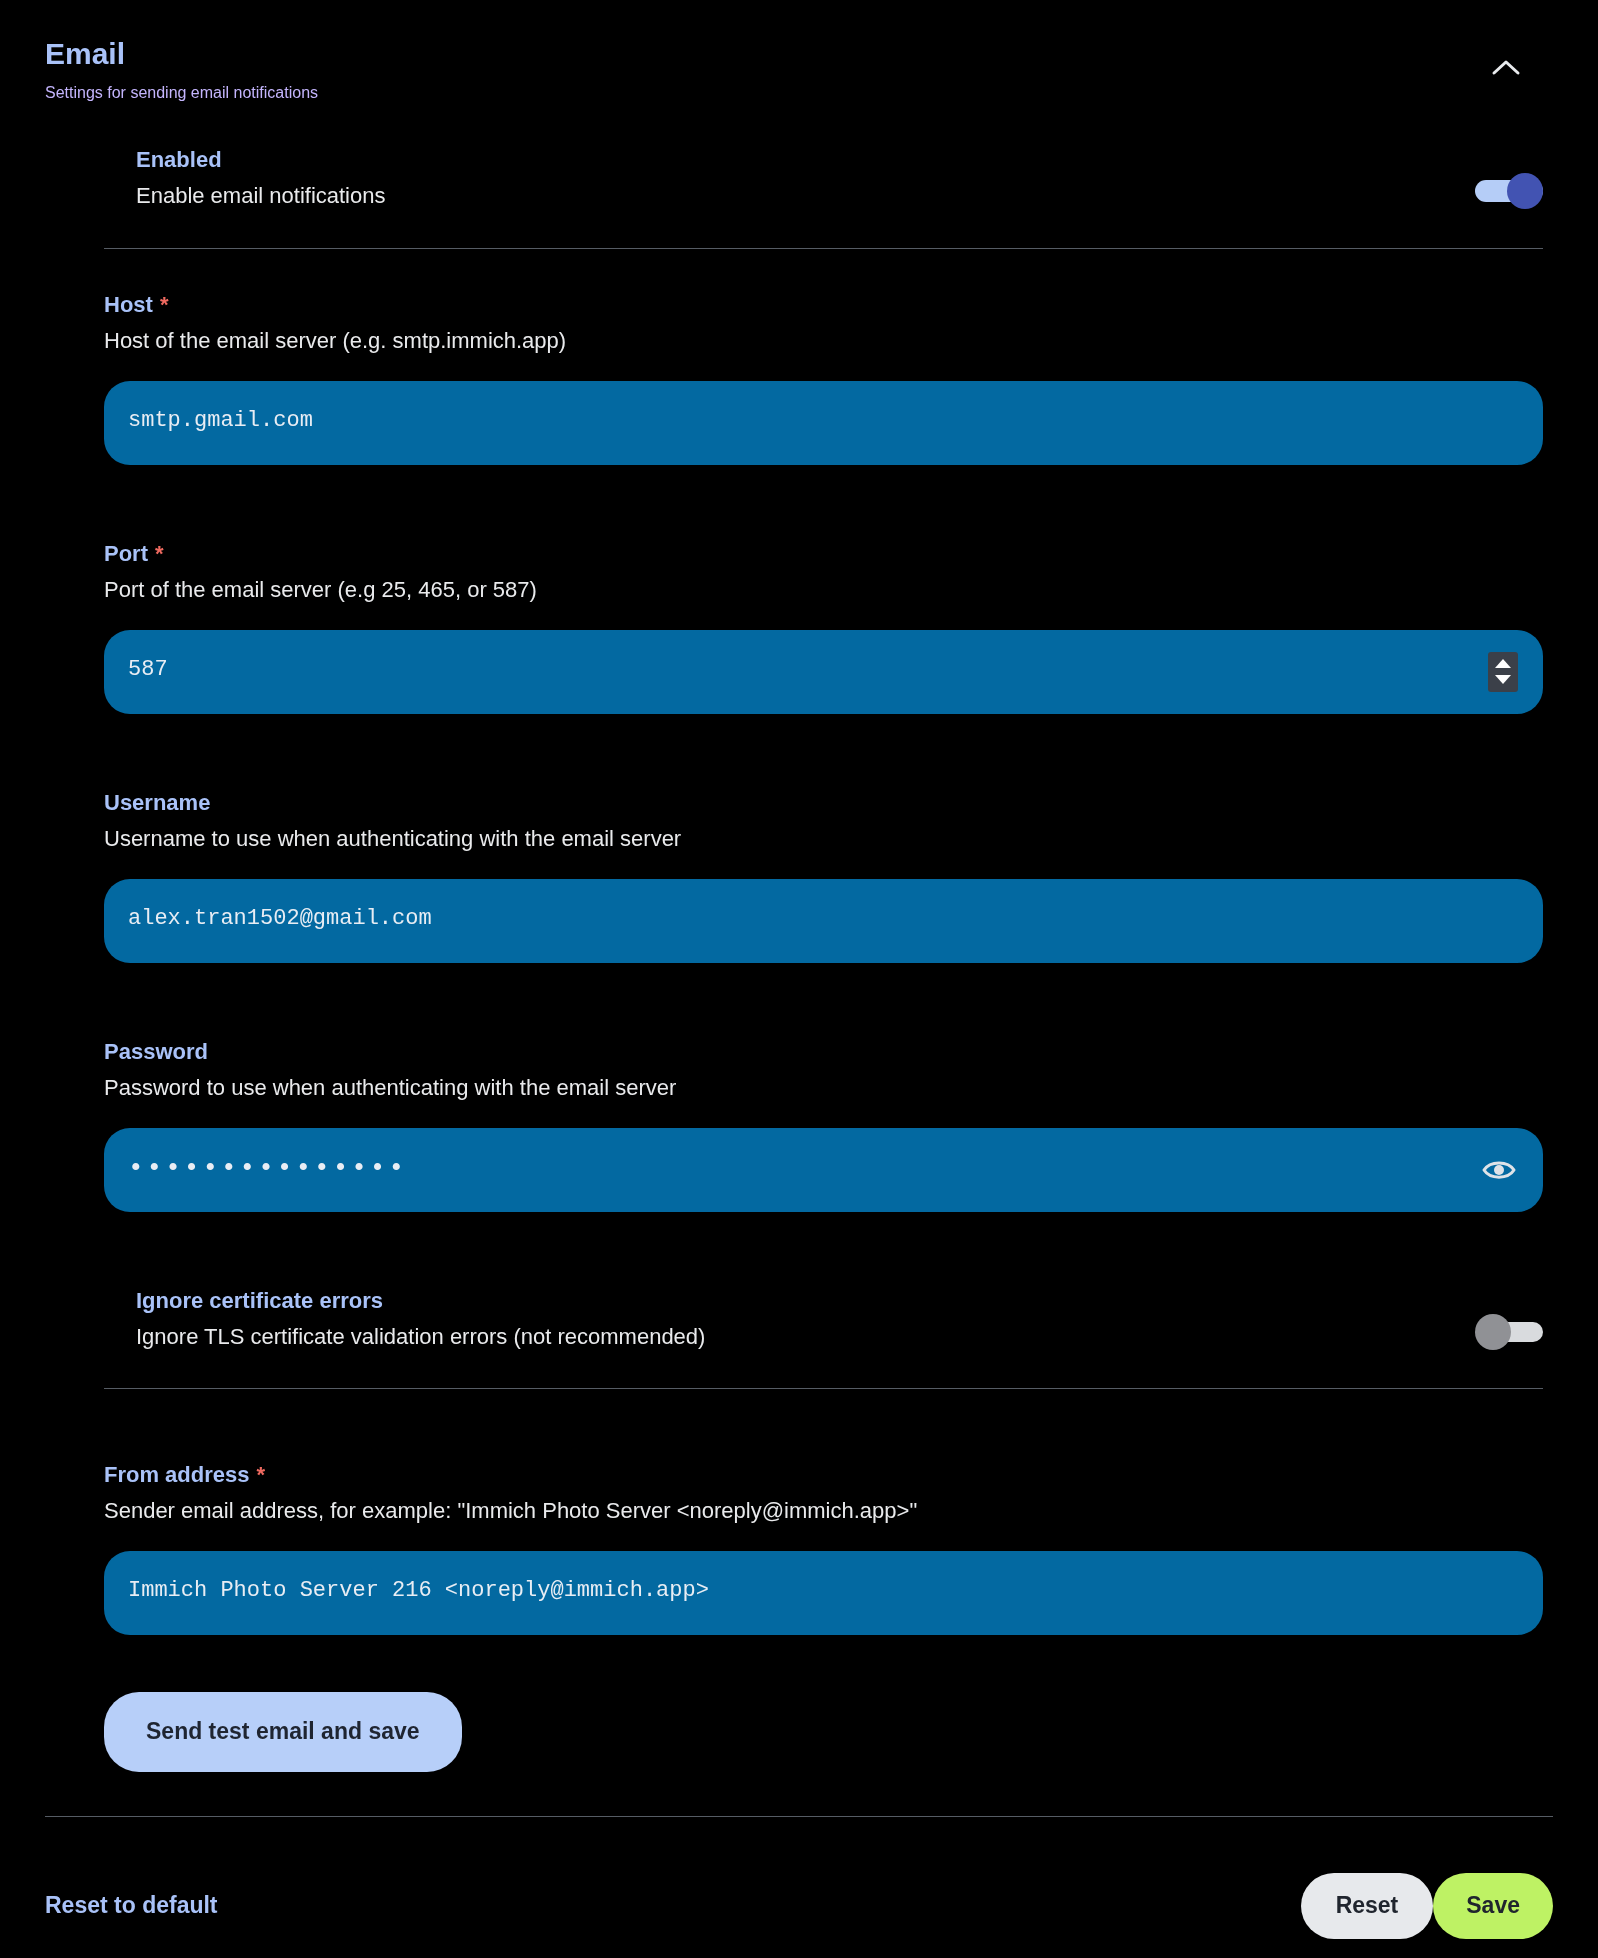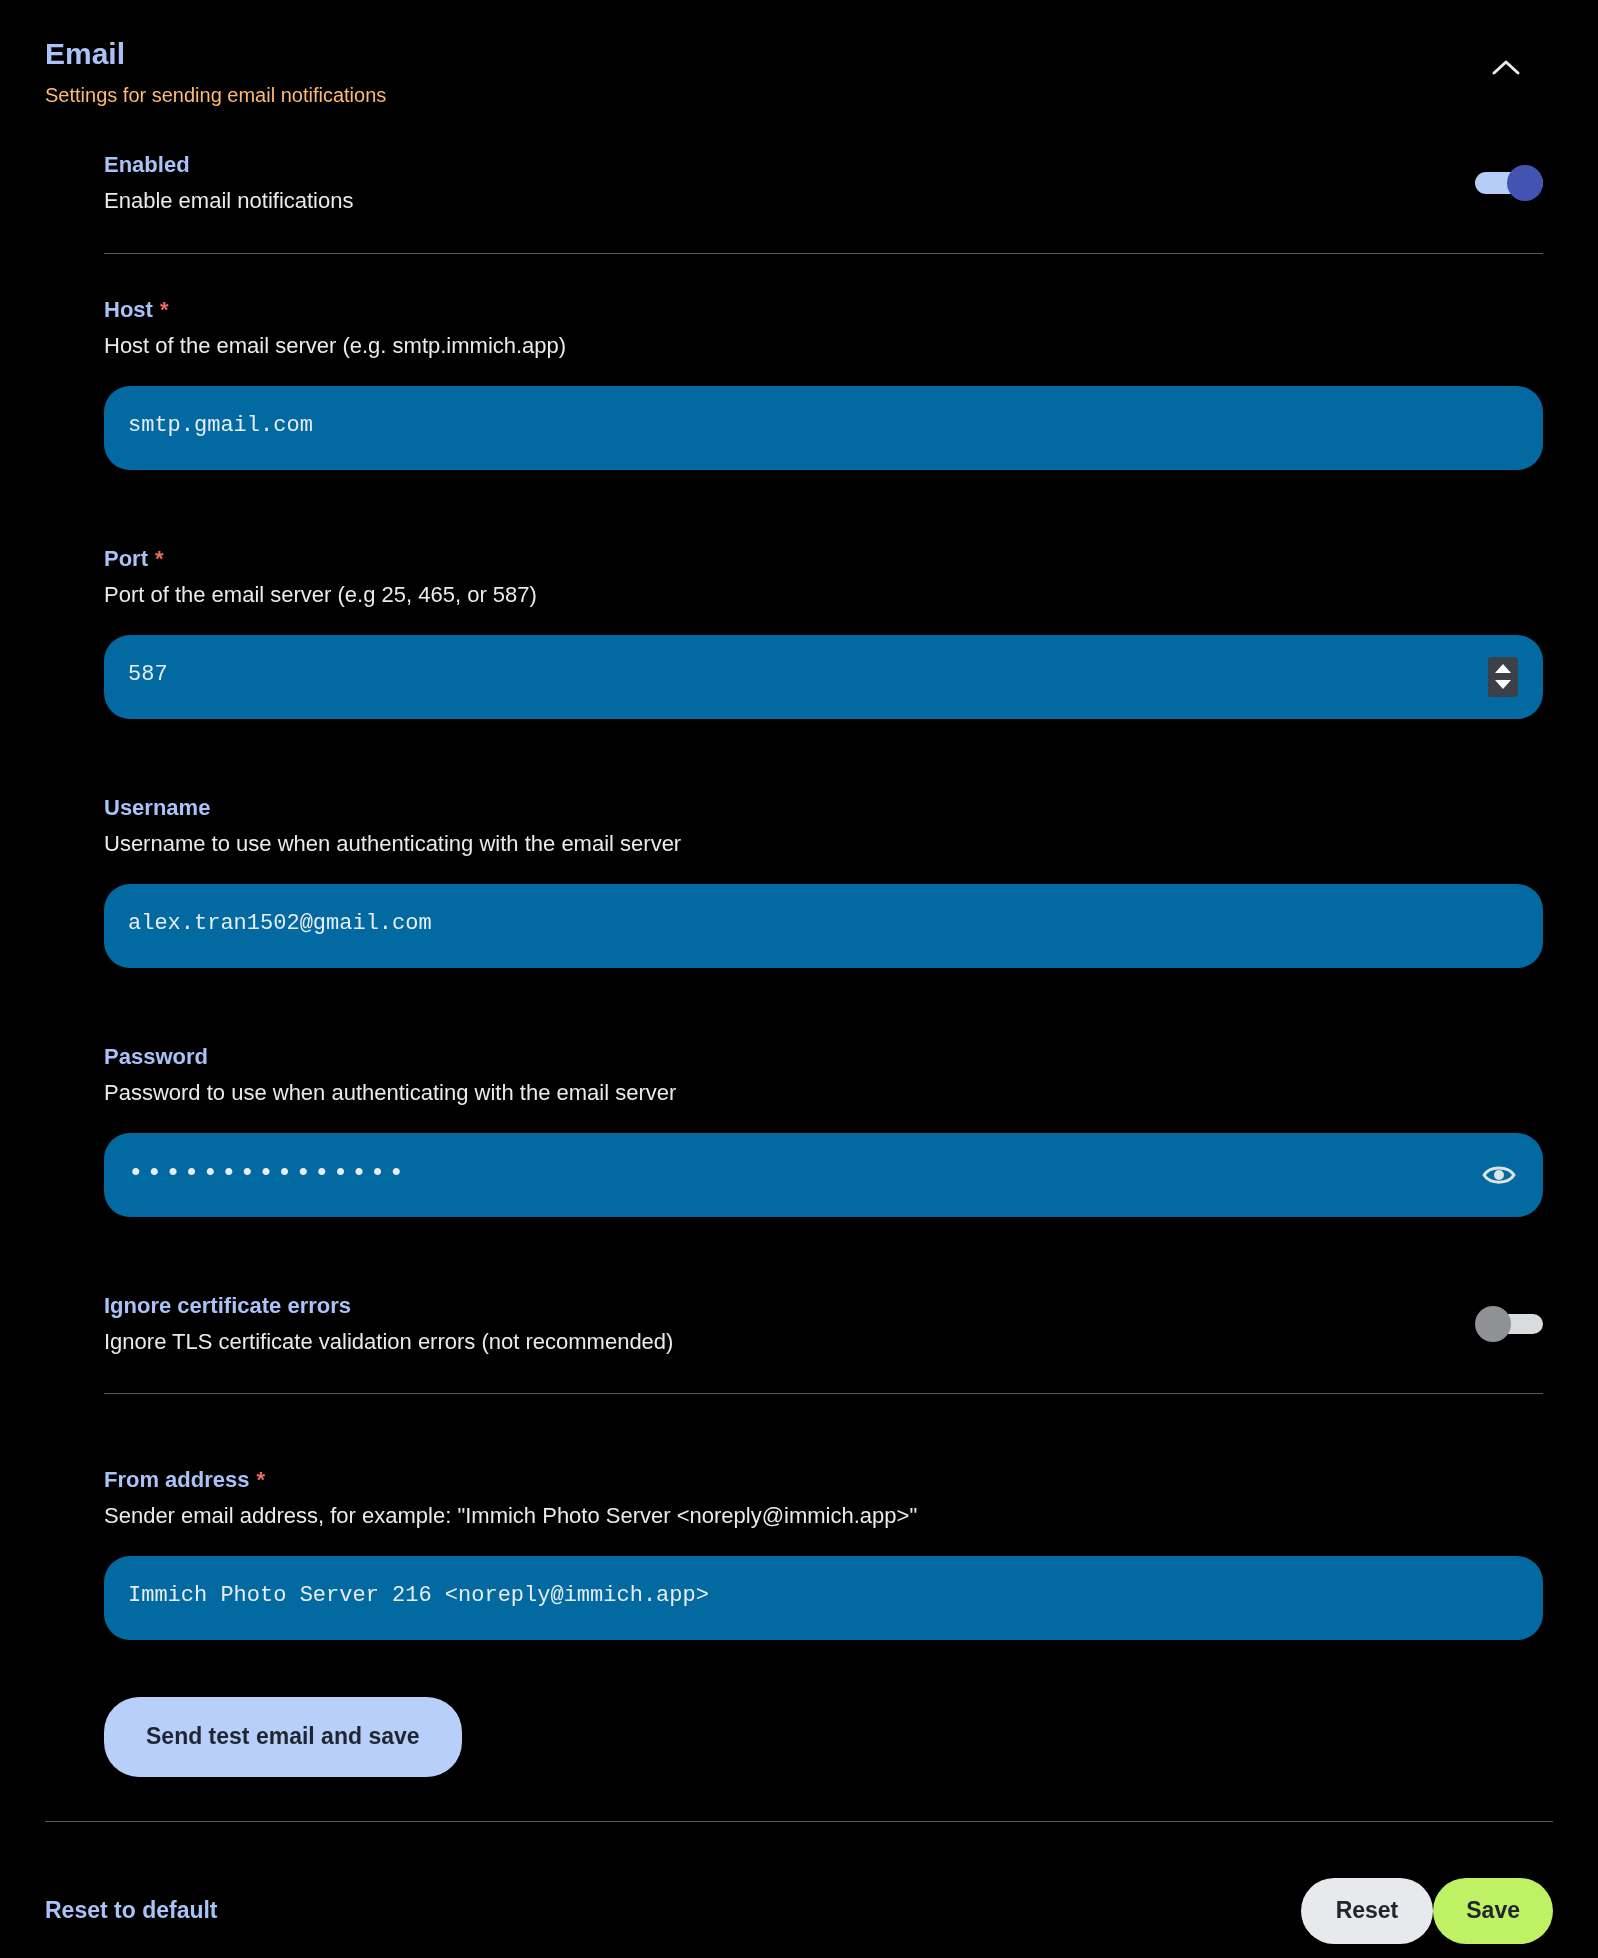--- a/index.html
+++ b/index.html
@@ -21,33 +21,33 @@
   
   .header { display: flex; justify-content: space-between; align-items: flex-start; }
   .panel-title {
     font-size: 30px;
     font-weight: 700;
     color: #a9c2f8;
     line-height: 1.05;
   }
   .panel-subtitle {
     margin-top: 14px;
-    font-size: 20px;
-    color: #fdba74;
+    font-size: 16px;
+    color: #c4b5fd;
   }
   .collapse-btn {
     background: none; border: none; padding: 0;
     margin-top: 20px; margin-right: 32px;
     cursor: pointer; line-height: 0;
   }
   
   .content { margin-left: 59px; margin-right: 10px; }
 
   .setting-row {
-    display: flex; justify-content: space-between; align-items: center;
+    display: flex; justify-content: space-between; align-items: flex-end; margin-left: 32px;
   }
   .row-enabled { margin-top: 44px; }
   .row-ignore  { margin-top: 75px; }
 
   .field-label {
     font-size: 22px; font-weight: 700; color: #a9c2f8;
     line-height: 1.25;
   }
   .req { color: #ef6a60; margin-left: 7px; font-weight: 700; }
   .field-desc {

